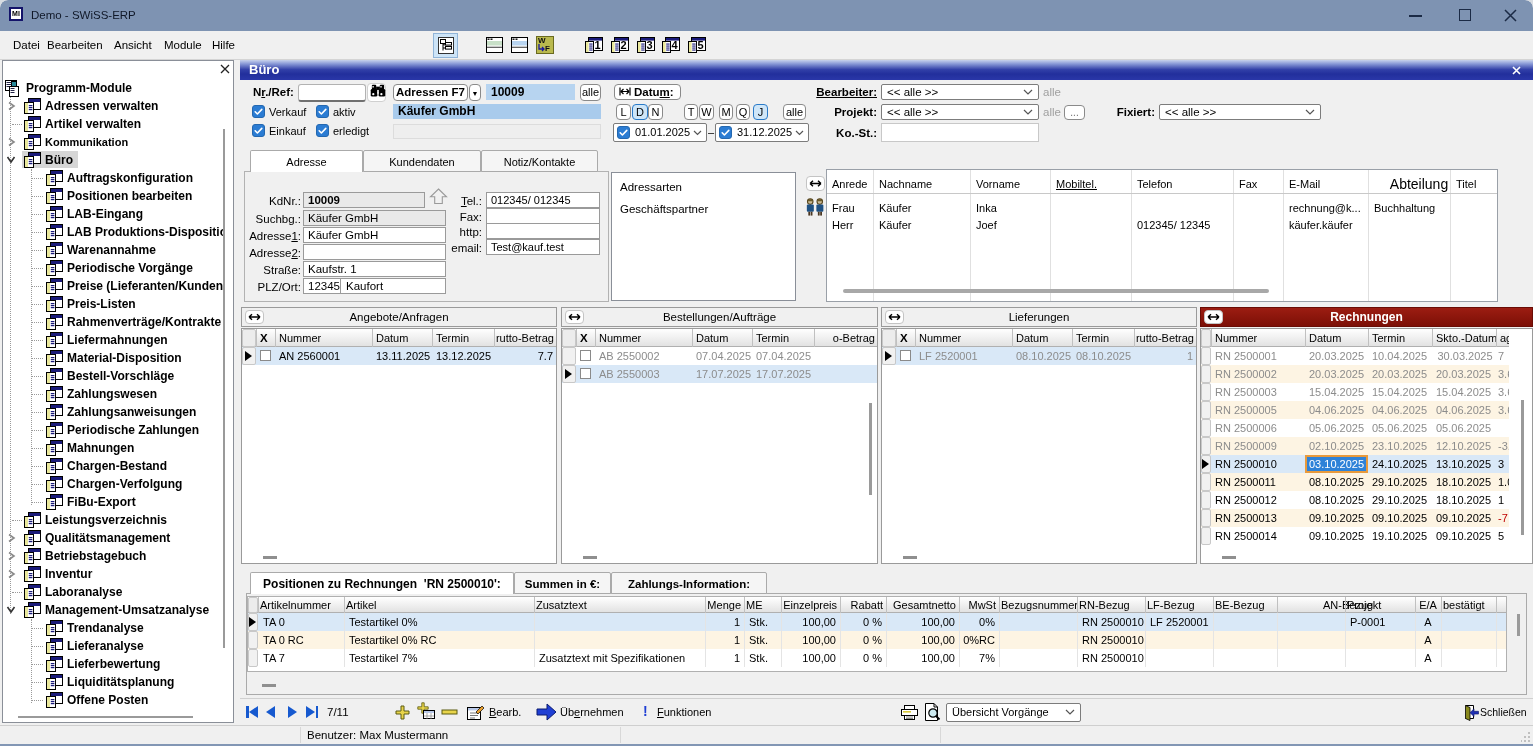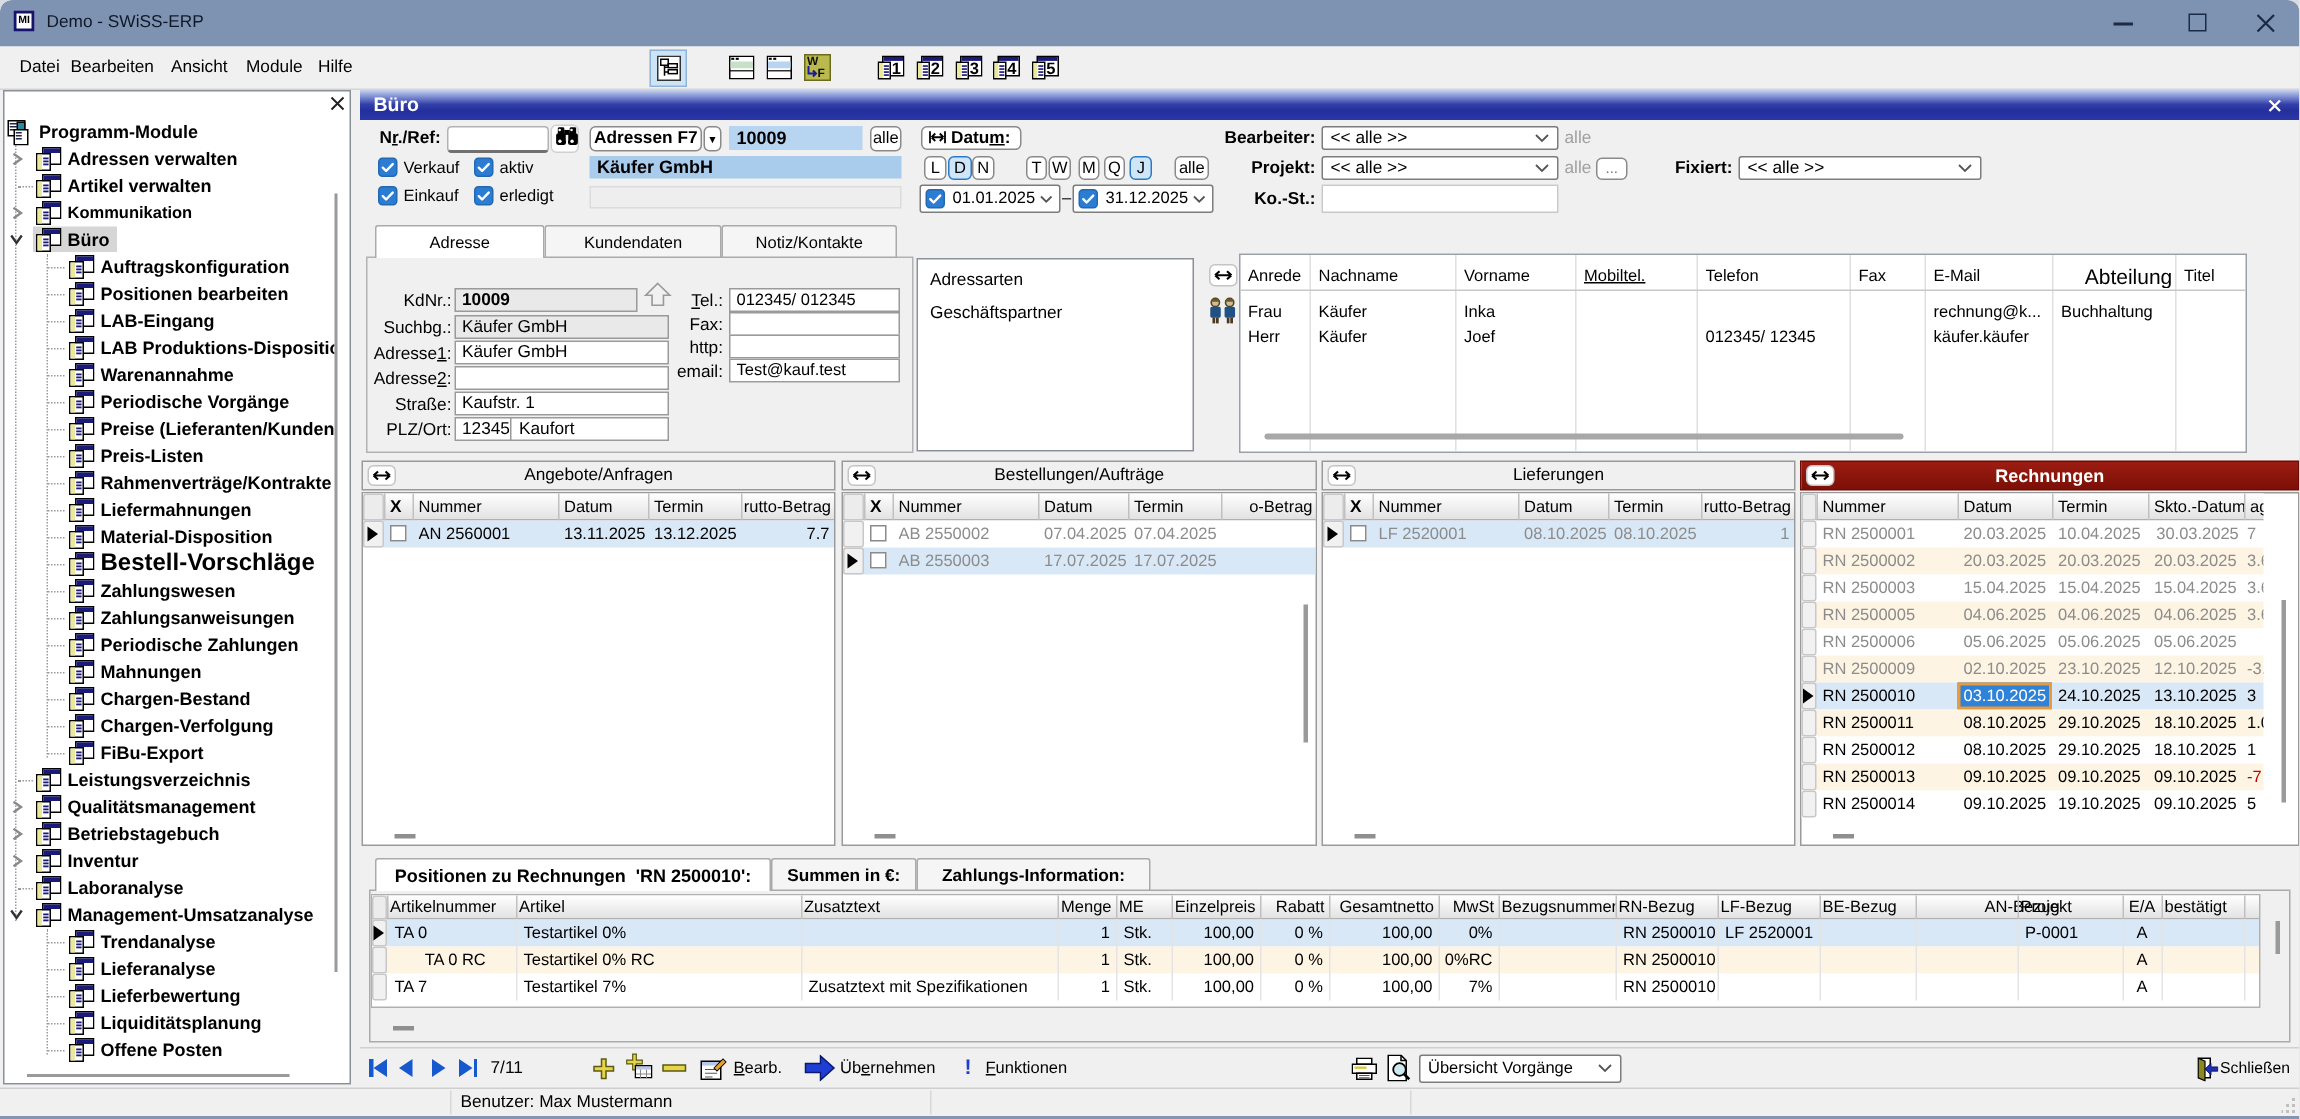--- a/index.html
+++ b/index.html
@@ -294,21 +294,21 @@
 <div style="position:absolute;left:32px;top:375.5px;width:11px;height:1px;border-top:1px dotted #9a9a9a;"></div>
 <svg style="position:absolute;left:46px;top:367.5px" width="17" height="16" viewBox="0 0 17 16">
       <rect x="4.5" y="0.5" width="12" height="11" fill="#fff" stroke="#000"></rect>
       <rect x="5" y="1" width="11" height="3" fill="#1a1a7a"></rect>
       <rect x="0.5" y="4.5" width="9" height="11" fill="#fff" stroke="#000"></rect>
       <rect x="1" y="5" width="3" height="10" fill="#eae89c"></rect>
       <rect x="4.8" y="7" width="3.6" height="1.2" fill="#1a1a7a"></rect>
       <rect x="4.8" y="9" width="3.6" height="1.2" fill="#1a1a7a"></rect>
       <rect x="4.8" y="11" width="3.6" height="1.2" fill="#1a1a7a"></rect>
     </svg>
-<div style="position:absolute;left:67px;top:366.5px;width:156px;height:18px;line-height:18px;font-size:16px;font-weight:bold;color:#000;text-align:left;white-space:nowrap;overflow:hidden;">Bestell-Vorschläge</div>
+<div style="position:absolute;left:67px;top:366.5px;width:156px;height:18px;line-height:18px;font-size:12px;font-weight:bold;color:#000;text-align:left;white-space:nowrap;overflow:hidden;">Bestell-Vorschläge</div>
 <div style="position:absolute;left:32px;top:393.5px;width:11px;height:1px;border-top:1px dotted #9a9a9a;"></div>
 <svg style="position:absolute;left:46px;top:385.5px" width="17" height="16" viewBox="0 0 17 16">
       <rect x="4.5" y="0.5" width="12" height="11" fill="#fff" stroke="#000"></rect>
       <rect x="5" y="1" width="11" height="3" fill="#1a1a7a"></rect>
       <rect x="0.5" y="4.5" width="9" height="11" fill="#fff" stroke="#000"></rect>
       <rect x="1" y="5" width="3" height="10" fill="#eae89c"></rect>
       <rect x="4.8" y="7" width="3.6" height="1.2" fill="#1a1a7a"></rect>
       <rect x="4.8" y="9" width="3.6" height="1.2" fill="#1a1a7a"></rect>
       <rect x="4.8" y="11" width="3.6" height="1.2" fill="#1a1a7a"></rect>
     </svg>
@@ -590,21 +590,21 @@
 <div style="position:absolute;left:715px;top:123px;width:94px;height:19px;background:#fff;border:1px solid #7c7c7c;border-radius:2px;box-sizing:border-box;"></div>
     <div style="position:absolute;left:719px;top:126px;width:13px;height:13px;background:#2b7cd3;border:1px solid #2468b0;border-radius:3px;box-sizing:border-box;">
       <svg width="11" height="11" viewBox="0 0 11 11" style="display:block">
         <polyline points="2.2,5.8 4.4,8 8.8,3.4" fill="none" stroke="#fff" stroke-width="1.6" stroke-linecap="round" stroke-linejoin="round"></polyline>
       </svg>
     </div>
     <div style="position:absolute;left:737px;top:123px;width:60px;height:19px;line-height:19px;font-size:11px;font-weight:normal;color:#000;text-align:left;white-space:nowrap;overflow:hidden;">31.12.2025</div>
     <svg style="position:absolute;left:795px;top:130px" width="9" height="6" viewBox="0 0 9 6">
       <polyline points="1,1 4.5,4.5 8,1" fill="none" stroke="#555" stroke-width="1.2"></polyline>
     </svg>
-<div style="position:absolute;left:797px;top:84px;width:80px;height:16px;line-height:16px;font-size:11.5px;font-weight:bold;color:#000;text-align:right;white-space:nowrap;overflow:hidden;">Bearbeiter:</div>
+<div style="position:absolute;left:797px;top:84px;width:80px;height:16px;line-height:16px;font-size:11.5px;font-weight:bold;color:#000;text-align:right;white-space:nowrap;overflow:hidden;text-decoration:underline;">Bearbeiter:</div>
 <div style="position:absolute;left:881px;top:84px;width:158px;height:16px;background:#fff;border:1px solid #7c7c7c;border-radius:2px;box-sizing:border-box;"></div>
     <div style="position:absolute;left:887px;top:84px;width:138px;height:16px;line-height:16px;font-size:11.5px;font-weight:normal;color:#000;text-align:left;white-space:nowrap;overflow:hidden;">&lt;&lt; alle &gt;&gt;</div>
     <svg style="position:absolute;left:1023px;top:89px" width="10" height="7" viewBox="0 0 10 7">
       <polyline points="1,1 5,5 9,1" fill="none" stroke="#555" stroke-width="1.2"></polyline>
     </svg>
 <div style="position:absolute;left:1043px;top:84px;width:30px;height:16px;line-height:16px;font-size:11.5px;font-weight:normal;color:#a0a0a0;text-align:left;white-space:nowrap;overflow:hidden;">alle</div>
 <div style="position:absolute;left:797px;top:104px;width:80px;height:16px;line-height:16px;font-size:11.5px;font-weight:bold;color:#000;text-align:right;white-space:nowrap;overflow:hidden;">Projekt:</div>
 <div style="position:absolute;left:881px;top:104px;width:158px;height:16px;background:#fff;border:1px solid #7c7c7c;border-radius:2px;box-sizing:border-box;"></div>
     <div style="position:absolute;left:887px;top:104px;width:138px;height:16px;line-height:16px;font-size:11.5px;font-weight:normal;color:#000;text-align:left;white-space:nowrap;overflow:hidden;">&lt;&lt; alle &gt;&gt;</div>
     <svg style="position:absolute;left:1023px;top:109px" width="10" height="7" viewBox="0 0 10 7">
@@ -960,21 +960,21 @@
 <div style="position:absolute;left:781px;top:615px;width:55px;height:15px;line-height:15px;font-size:11px;font-weight:normal;color:#000;text-align:right;white-space:nowrap;overflow:hidden;">100,00</div>
 <div style="position:absolute;left:840px;top:615px;width:42px;height:15px;line-height:15px;font-size:11px;font-weight:normal;color:#000;text-align:right;white-space:nowrap;overflow:hidden;">0 %</div>
 <div style="position:absolute;left:886px;top:615px;width:69px;height:15px;line-height:15px;font-size:11px;font-weight:normal;color:#000;text-align:right;white-space:nowrap;overflow:hidden;">100,00</div>
 <div style="position:absolute;left:959px;top:615px;width:36px;height:15px;line-height:15px;font-size:11px;font-weight:normal;color:#000;text-align:right;white-space:nowrap;overflow:hidden;">0%</div>
 <div style="position:absolute;left:1082px;top:615px;width:63px;height:15px;line-height:15px;font-size:11px;font-weight:normal;color:#000;text-align:left;white-space:nowrap;overflow:hidden;">RN 2500010</div>
 <div style="position:absolute;left:1150px;top:615px;width:63px;height:15px;line-height:15px;font-size:11px;font-weight:normal;color:#000;text-align:left;white-space:nowrap;overflow:hidden;">LF 2520001</div>
 <div style="position:absolute;left:1350px;top:615px;width:65px;height:15px;line-height:15px;font-size:11px;font-weight:normal;color:#000;text-align:left;white-space:nowrap;overflow:hidden;">P-0001</div>
 <div style="position:absolute;left:1415px;top:615px;width:26px;height:15px;line-height:15px;font-size:11px;font-weight:normal;color:#000;text-align:center;white-space:nowrap;overflow:hidden;">A</div>
 <div style="position:absolute;left:248px;top:631px;width:1258px;height:18px;background:#fdf4e3;"></div>
 <div style="position:absolute;left:248px;top:631px;width:10px;height:18px;background:#f1f1f1;border:1px solid #c8c8c8;border-radius:2px;box-sizing:border-box;"></div>
-<div style="position:absolute;left:263px;top:633px;width:81px;height:15px;line-height:15px;font-size:11px;font-weight:normal;color:#000;text-align:center;white-space:nowrap;overflow:hidden;">TA 0 RC</div>
+<div style="position:absolute;left:263px;top:633px;width:81px;height:15px;line-height:15px;font-size:11px;font-weight:normal;color:#000;text-align:left;white-space:nowrap;overflow:hidden;">TA 0 RC</div>
 <div style="position:absolute;left:349px;top:633px;width:185px;height:15px;line-height:15px;font-size:11px;font-weight:normal;color:#000;text-align:left;white-space:nowrap;overflow:hidden;">Testartikel 0% RC</div>
 <div style="position:absolute;left:705px;top:633px;width:35px;height:15px;line-height:15px;font-size:11px;font-weight:normal;color:#000;text-align:right;white-space:nowrap;overflow:hidden;">1</div>
 <div style="position:absolute;left:749px;top:633px;width:32px;height:15px;line-height:15px;font-size:11px;font-weight:normal;color:#000;text-align:left;white-space:nowrap;overflow:hidden;">Stk.</div>
 <div style="position:absolute;left:781px;top:633px;width:55px;height:15px;line-height:15px;font-size:11px;font-weight:normal;color:#000;text-align:right;white-space:nowrap;overflow:hidden;">100,00</div>
 <div style="position:absolute;left:840px;top:633px;width:42px;height:15px;line-height:15px;font-size:11px;font-weight:normal;color:#000;text-align:right;white-space:nowrap;overflow:hidden;">0 %</div>
 <div style="position:absolute;left:886px;top:633px;width:69px;height:15px;line-height:15px;font-size:11px;font-weight:normal;color:#000;text-align:right;white-space:nowrap;overflow:hidden;">100,00</div>
 <div style="position:absolute;left:959px;top:633px;width:36px;height:15px;line-height:15px;font-size:11px;font-weight:normal;color:#000;text-align:right;white-space:nowrap;overflow:hidden;">0%RC</div>
 <div style="position:absolute;left:1082px;top:633px;width:63px;height:15px;line-height:15px;font-size:11px;font-weight:normal;color:#000;text-align:left;white-space:nowrap;overflow:hidden;">RN 2500010</div>
 <div style="position:absolute;left:1415px;top:633px;width:26px;height:15px;line-height:15px;font-size:11px;font-weight:normal;color:#000;text-align:center;white-space:nowrap;overflow:hidden;">A</div>
 <div style="position:absolute;left:248px;top:649px;width:1258px;height:18px;background:#fff;"></div>

